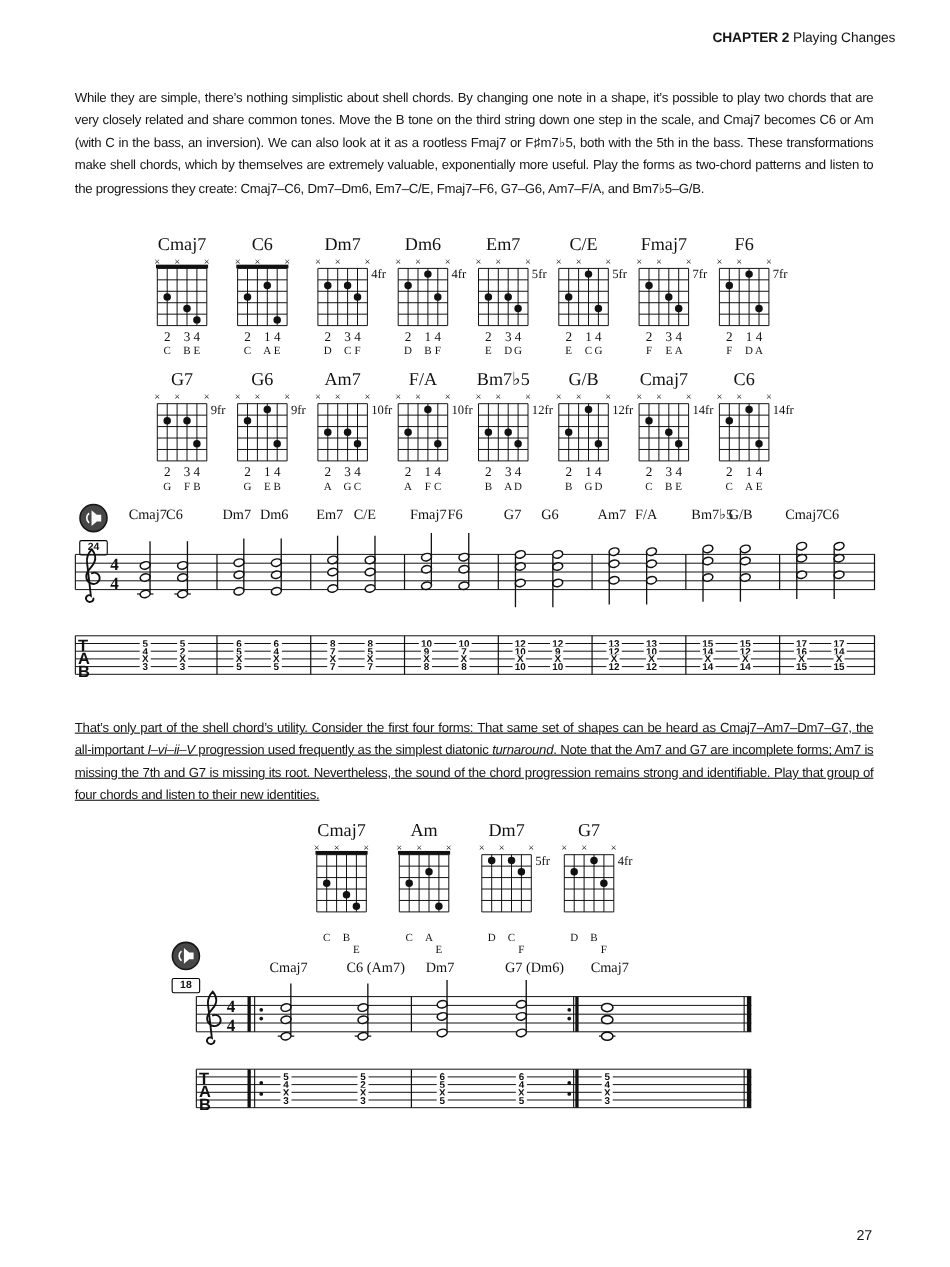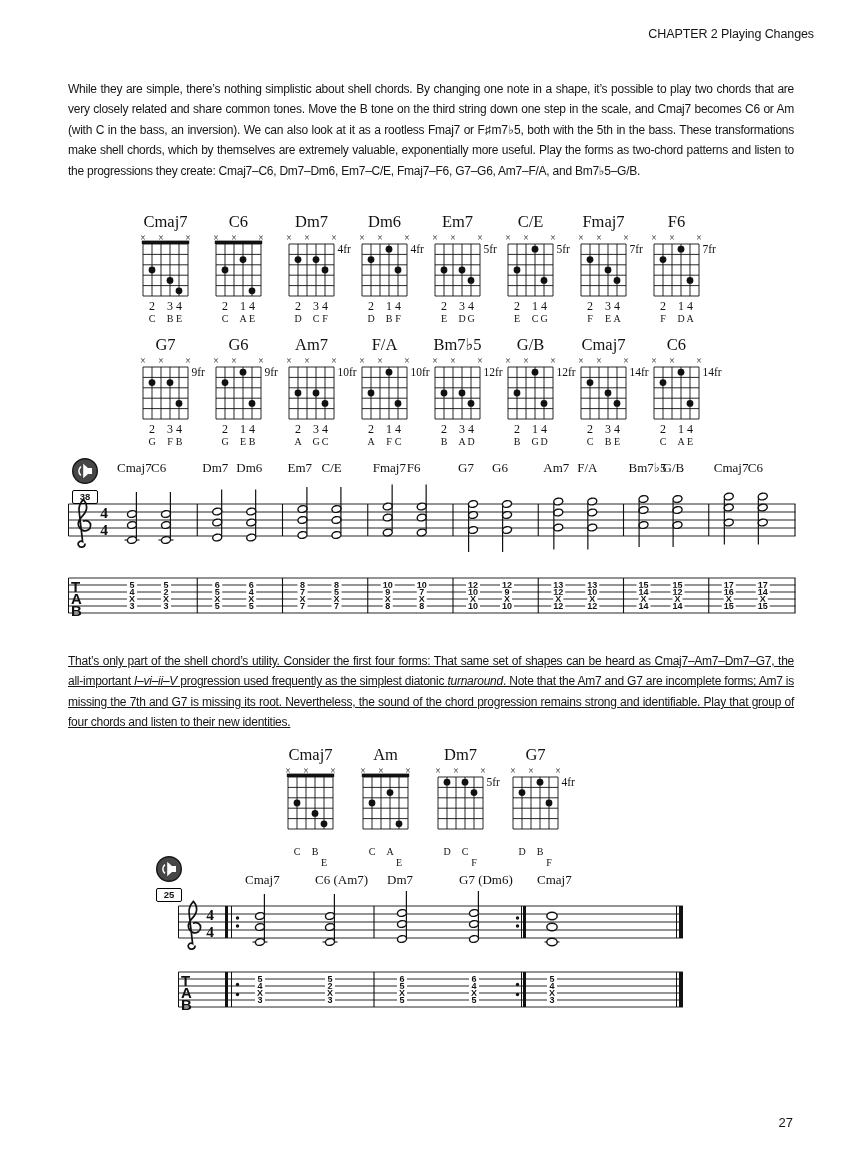--- a/index.html
+++ b/index.html
@@ -1,19 +1,19 @@
 <!DOCTYPE html>
 <html><head>
 <meta charset="utf-8">
 <style>
   html,body{margin:0;padding:0;background:#fff;}
   .page{position:relative;width:864px;height:1152px;background:#fff;overflow:hidden;
         font-family:"Liberation Sans",sans-serif;color:#151515;}
   .header{position:absolute;top:27px;right:50px;font-size:12.5px;letter-spacing:-0.1px;}
-  .header .hb{font-weight:normal;}
+  .header .hb{font-weight:bold;}
   .para{position:absolute;left:68px;width:726px;text-align:justify;
         font-size:12px;line-height:20.4px;letter-spacing:-0.25px;}
   #para1{top:79px;}
   #para2{top:651px;text-decoration:underline;}
   .it{font-style:italic;}
   .diagrow{position:absolute;display:flex;}
   #diagrow1{left:130px;top:213px;}
   #diagrow2{left:130px;top:336px;}
   #diagrow3{left:275px;top:746px;gap:2px;}
   .dg{width:73px;flex:0 0 73px;}
@@ -523,21 +523,21 @@
         </svg>
       </div>
     </div>
 
   <div class="audio" id="audio1">
     <svg width="28" height="28">
       <circle cx="14" cy="14" r="12.3" fill="#474747" stroke="#161616" stroke-width="1.4"></circle>
       <polygon points="21,11 17,11 12.2,6.8 12.2,21.2 17,17 21,17" fill="#fff"></polygon>
       <path d="M10,9.6 a5.6,5.6 0 0 0 0,8.8" fill="none" stroke="#fff" stroke-width="1.5"></path>
     </svg>
-    <div class="tracknum">38</div>
+    <div class="tracknum">24</div>
   </div>
 
   <svg id="score1" class="scoresvg" width="728" height="162">
       <line x1="0.5" y1="46" x2="727.5" y2="46" stroke="#111" stroke-width="0.9"></line>
       <line x1="0.5" y1="54" x2="727.5" y2="54" stroke="#111" stroke-width="0.9"></line>
       <line x1="0.5" y1="62" x2="727.5" y2="62" stroke="#111" stroke-width="0.9"></line>
       <line x1="0.5" y1="70" x2="727.5" y2="70" stroke="#111" stroke-width="0.9"></line>
       <line x1="0.5" y1="78" x2="727.5" y2="78" stroke="#111" stroke-width="0.9"></line>
       <line x1="0.5" y1="120" x2="727.5" y2="120" stroke="#111" stroke-width="0.9"></line>
       <line x1="0.5" y1="127" x2="727.5" y2="127" stroke="#111" stroke-width="0.9"></line>
@@ -989,21 +989,21 @@
         </svg>
       </div>
     </div>
 
   <div class="audio" id="audio2">
     <svg width="28" height="28">
       <circle cx="14" cy="14" r="12.3" fill="#474747" stroke="#161616" stroke-width="1.4"></circle>
       <polygon points="21,11 17,11 12.2,6.8 12.2,21.2 17,17 21,17" fill="#fff"></polygon>
       <path d="M10,9.6 a5.6,5.6 0 0 0 0,8.8" fill="none" stroke="#fff" stroke-width="1.5"></path>
     </svg>
-    <div class="tracknum">25</div>
+    <div class="tracknum">18</div>
   </div>
 
   <svg id="score2" class="scoresvg" width="516" height="144">
       <line x1="0.5" y1="36" x2="505" y2="36" stroke="#111" stroke-width="0.9"></line>
       <line x1="0.5" y1="44" x2="505" y2="44" stroke="#111" stroke-width="0.9"></line>
       <line x1="0.5" y1="52" x2="505" y2="52" stroke="#111" stroke-width="0.9"></line>
       <line x1="0.5" y1="60" x2="505" y2="60" stroke="#111" stroke-width="0.9"></line>
       <line x1="0.5" y1="68" x2="505" y2="68" stroke="#111" stroke-width="0.9"></line>
       <line x1="0.5" y1="102" x2="505" y2="102" stroke="#111" stroke-width="0.9"></line>
       <line x1="0.5" y1="109" x2="505" y2="109" stroke="#111" stroke-width="0.9"></line>

